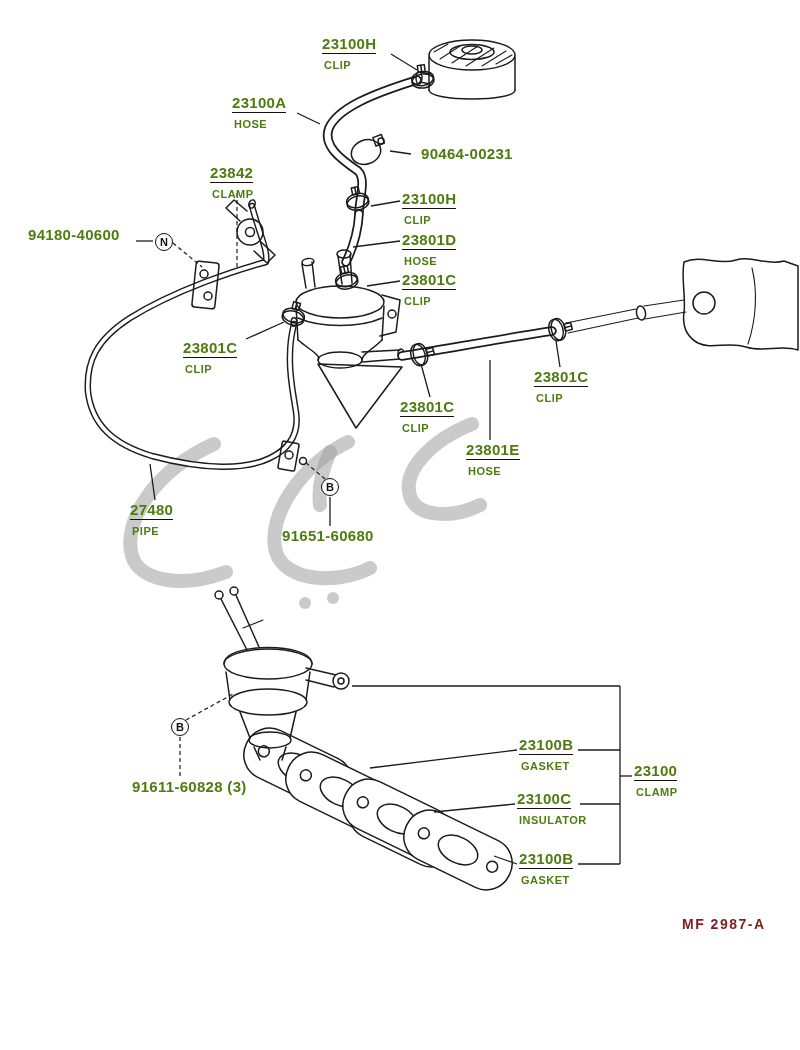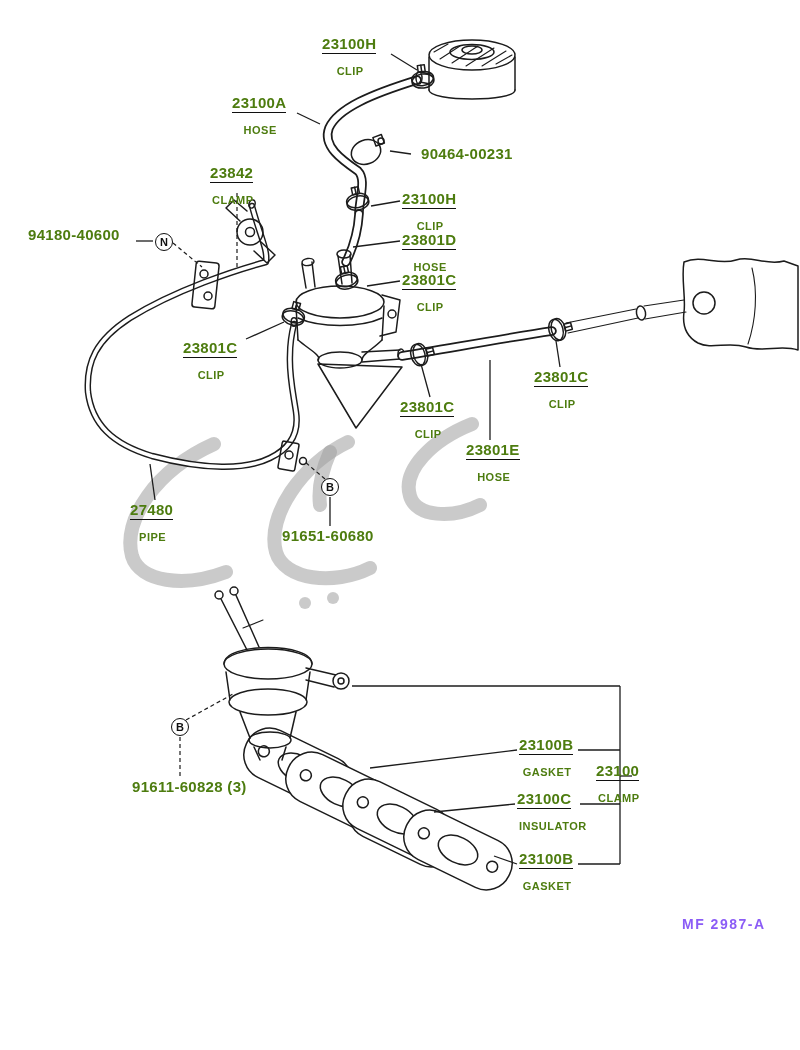--- a/index.html
+++ b/index.html
@@ -22,29 +22,29 @@
   .art .pipe-i { stroke:#ffffff; stroke-width:3.6; }
   .art .ld     { stroke-width:1.3; stroke-linecap:butt; }
   .art .dash   { stroke-width:1.2; stroke-dasharray:4 3; stroke-linecap:butt; }
   .art .thin   { stroke-width:1.1; }
   .art .wm-stroke { stroke:#9e9e9e; stroke-width:14; opacity:0.55; }
   .art .wm-dot    { fill:#9e9e9e; stroke:none; opacity:0.55; }
 
   .label { position:absolute; color:#4d7c0f; line-height:1.05; white-space:nowrap; }
   .label .pn { font-size:15px; font-weight:700; letter-spacing:0.3px; display:inline-block; }
   .label.u .pn { border-bottom:1.6px solid #101010; padding-bottom:1px; }
-  .label .desc { font-size:11px; font-weight:700; letter-spacing:0.5px; margin-top:12px; margin-left:2px;text-align:center; }
+  .label .desc { font-size:11px; font-weight:700; letter-spacing:0.5px; margin-top:6px; margin-left:2px; }
 
   .callout {
     position:absolute; width:18px; height:18px; border:1.6px solid #101010;
     border-radius:50%; background:#fff; color:#101010;
     font-size:11px; font-weight:700;
     display:flex; align-items:center; justify-content:center;
   }
-  .footer-code { position:absolute; left:682px; top:916px; font-size:14px; font-weight:700; letter-spacing:1.5px; color:#8b5cf6; }
+  .footer-code { position:absolute; left:682px; top:916px; font-size:14px; font-weight:700; letter-spacing:1.5px; color:#7f1d1d; }
 </style>
 </head>
 <body>
 
 <div id="stage">
 
   <svg class="art" width="800" height="1050" viewBox="0 0 800 1050">
 
     <defs>
       <g id="clipShape">
@@ -291,21 +291,21 @@
   <div class="label" style="left:282px;top:528px">
     <div class="pn">91651-60680</div>
   </div>
   <div class="label" style="left:132px;top:779px">
     <div class="pn">91611-60828 (3)</div>
   </div>
   <div class="label u" style="left:519px;top:737px">
     <div class="pn">23100B</div>
     <div class="desc">GASKET</div>
   </div>
-  <div class="label u" style="left:596px;top:763px">
+  <div class="label u" style="left:634px;top:763px">
     <div class="pn">23100</div>
     <div class="desc">CLAMP</div>
   </div>
   <div class="label u" style="left:517px;top:791px">
     <div class="pn">23100C</div>
     <div class="desc">INSULATOR</div>
   </div>
   <div class="label u" style="left:519px;top:851px">
     <div class="pn">23100B</div>
     <div class="desc">GASKET</div>

